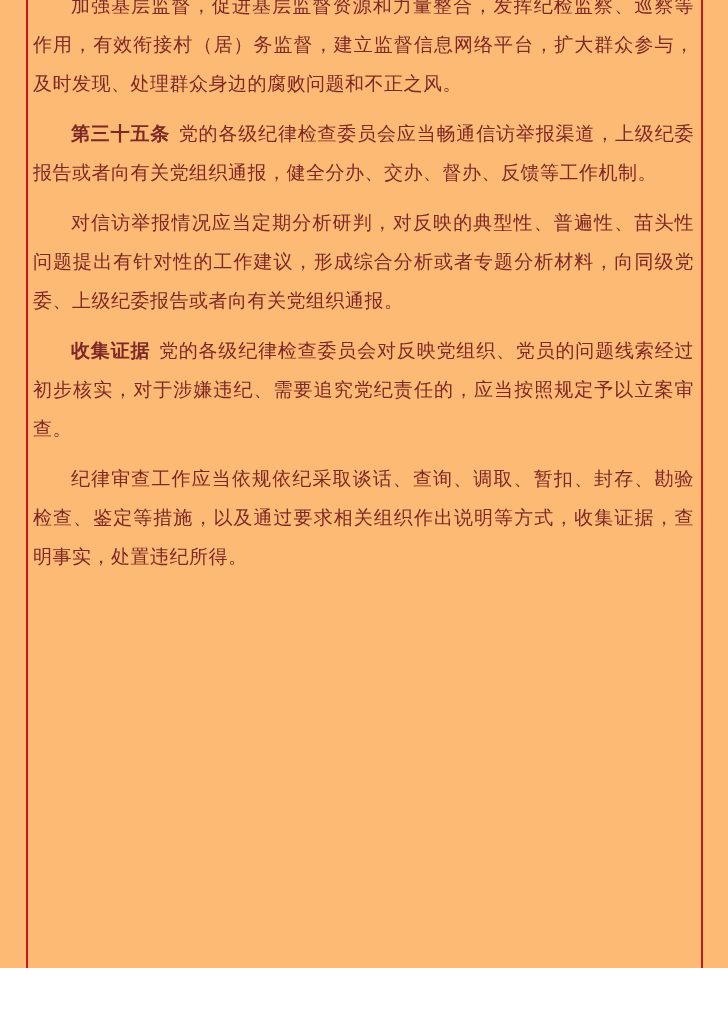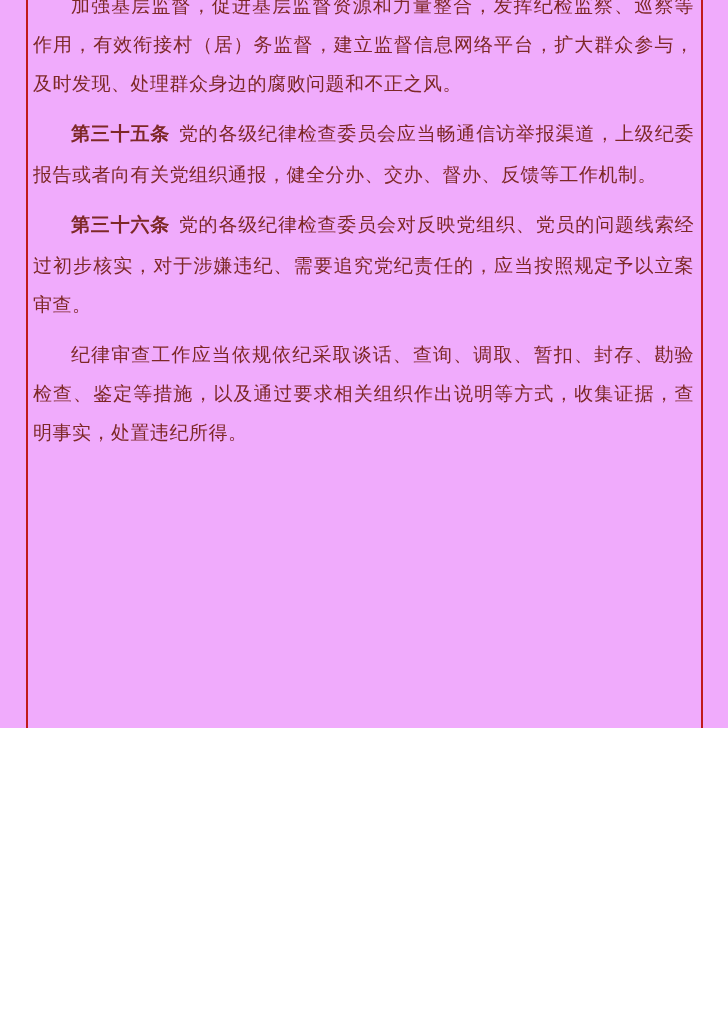--- a/index.html
+++ b/index.html
@@ -9,23 +9,23 @@
   body {
     width: 728px;
     height: 1032px;
     overflow: hidden;
     background: #ffffff;
     font-family: "Liberation Sans", sans-serif;
   }
   .page {
     position: relative;
     width: 728px;
-    height: 728px;
+    height: 968px;
     overflow: hidden;
-    background: #f0abfc;
+    background: #fdba74;
   }
   .doc-frame {
     position: absolute;
     left: 26px;
     top: 0;
     bottom: 0;
     width: 677px;
     box-sizing: border-box;
     border-left: 2px solid var(--border-color, #c11b1b);
     border-right: 2px solid var(--border-color, #c11b1b);
@@ -41,35 +41,35 @@
     line-height: 39px;
     letter-spacing: 0.5px;
     color: var(--text-color, #7d2827);
     text-align: justify;
     text-indent: 2em;
     word-break: break-all;
   }
   .doc-content p strong {
     font-weight: 700;
     margin-right: 0.45em;
-    font-family: Liberation Mono, monospace;
   }
 </style>
 </head>
 <body style="background: rgb(255, 255, 255);">
 
 <div class="page">
   <div class="doc-frame">
     <div class="doc-content">
   <p><span>加强基层监督，促进基层监督资源和力量整合，发挥纪检监察、巡察等作用，有效衔接村（居）务监督，建立监督信息网络平台，扩大群众参与，及时发现、处理群众身边的腐败问题和不正之风。</span></p>
 
   <p><strong>第三十五条</strong><span>党的各级纪律检查委员会应当畅通信访举报渠道，上级纪委报告或者向有关党组织通报，健全分办、交办、督办、反馈等工作机制。</span></p>
 
+  <p><span>对信访举报情况应当定期分析研判，对反映的典型性、普遍性、苗头性问题提出有针对性的工作建议，形成综合分析或者专题分析材料，向同级党委、上级纪委报告或者向有关党组织通报。</span></p>
 
 
-  <p><strong>第三十六条</strong><span>党的各级纪律检查委员会对反映党组织、党员的问题线索经过初步核实，对于涉嫌违纪、需要追究党纪责任的，应当按照规定予以立案审查。</span></p>
+  <p><strong>收集证据</strong><span>党的各级纪律检查委员会对反映党组织、党员的问题线索经过初步核实，对于涉嫌违纪、需要追究党纪责任的，应当按照规定予以立案审查。</span></p>
 
 
 
   <p><span>纪律审查工作应当依规依纪采取谈话、查询、调取、暂扣、封存、勘验检查、鉴定等措施，以及通过要求相关组织作出说明等方式，收集证据，查明事实，处置违纪所得。</span></p>
 </div>
   </div>
 </div>
 
 </body></html>

